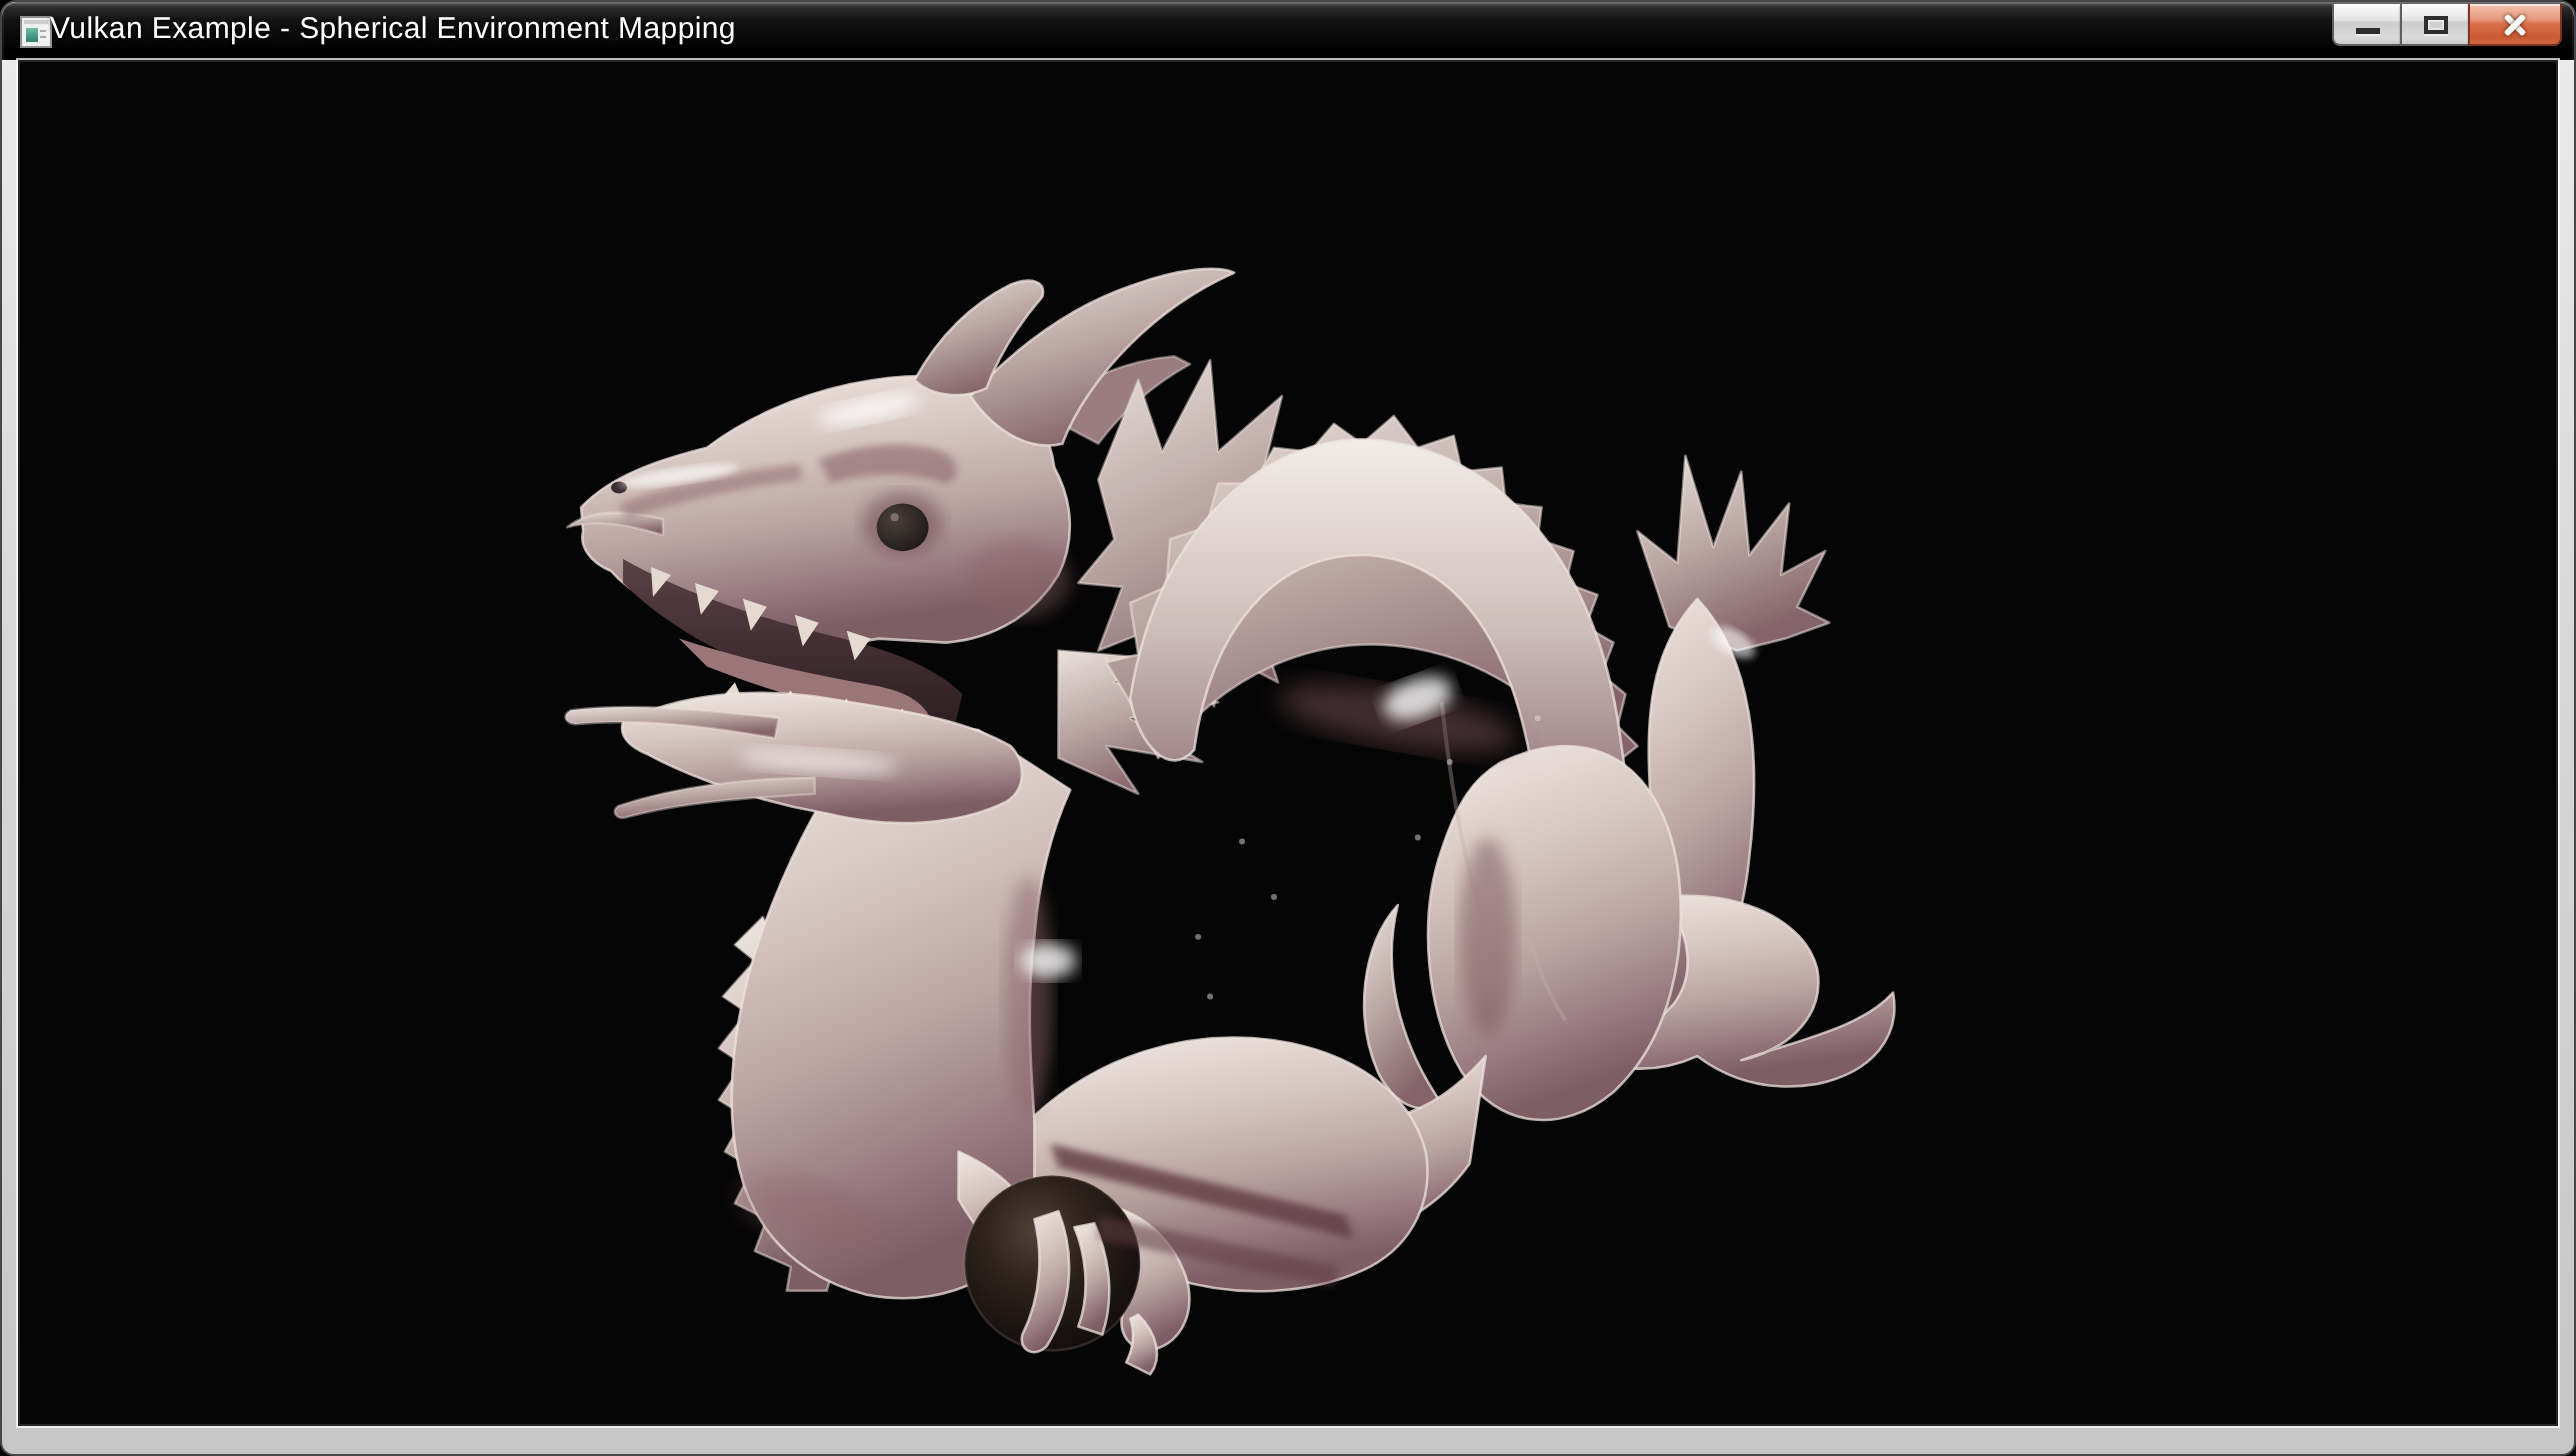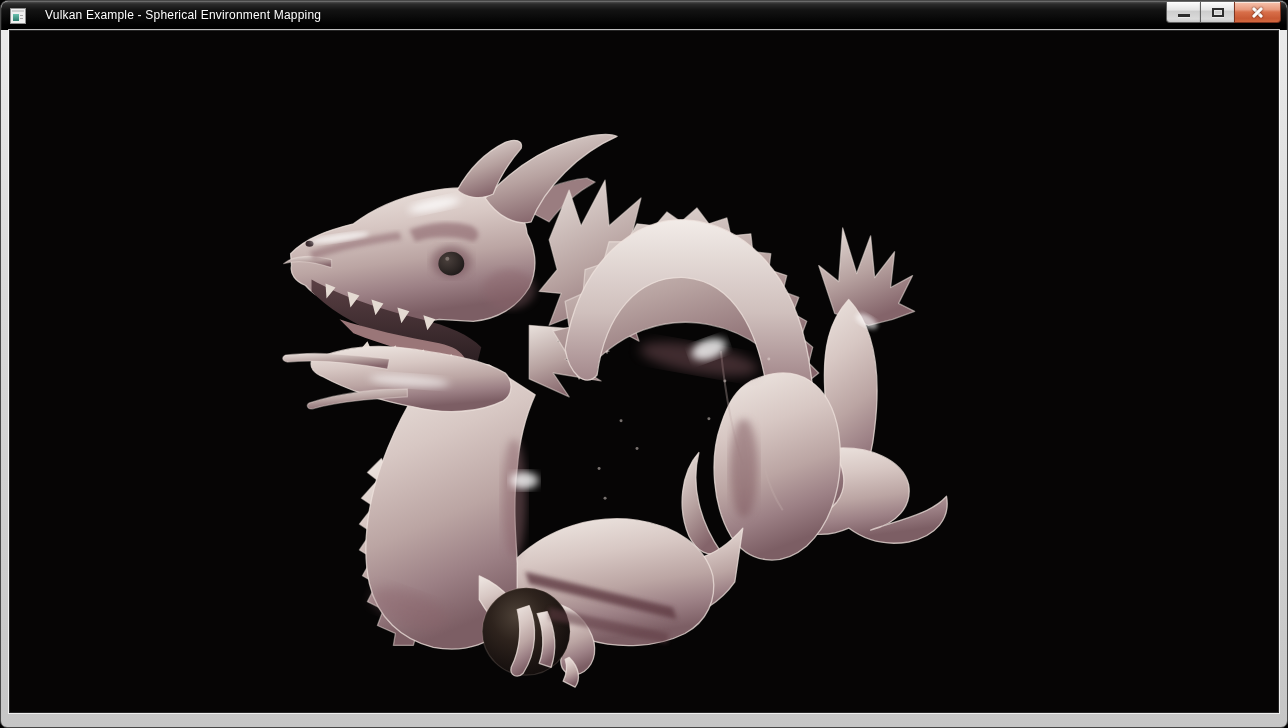--- a/index.html
+++ b/index.html
@@ -14,22 +14,22 @@
     background:linear-gradient(180deg,#5a5a5a 0px,#2b2b2b 3px,#131313 9px,#010101 24px,#000 29px);
     border-radius:7px 7px 0 0;
     box-shadow:inset 0 1px 0 rgba(255,255,255,.14), inset 1px 0 0 rgba(255,255,255,.07), inset -1px 0 0 rgba(255,255,255,.07);
   }
   .app-icon{position:absolute;left:9px;top:7px;width:16px;height:16px;background:#f0f0f0;border:1px solid #8f8f8f;box-sizing:border-box;box-shadow:0 1px 2px rgba(0,0,0,.6);}
   .app-icon .bar{position:absolute;left:1px;right:1px;top:1px;height:2px;background:#cfcfcf;}
   .app-icon .teal{position:absolute;left:2px;top:5px;width:6px;height:7px;background:linear-gradient(180deg,#6cc0ae,#2e7d6e);}
   .app-icon .l1,.app-icon .l2{position:absolute;left:9px;right:2px;height:1px;background:#a8a8a8;}
   .app-icon .l1{top:6px}.app-icon .l2{top:9px}
   .title-text{
-    position:absolute;left:44px;top:0;height:30px;line-height:28px;
-    color:#ffffff;font-size:12px;letter-spacing:.2px;
+    position:absolute;left:24px;top:0;height:30px;line-height:28px;
+    color:#ffffff;font-size:15px;letter-spacing:.2px;
     text-shadow:0 1px 2px rgba(0,0,0,.9);white-space:nowrap;
   }
   .caption-buttons{position:absolute;top:1px;right:6px;display:flex;height:21px;}
   .cbtn{
     box-sizing:border-box;height:21px;border:1px solid #5f5f5f;border-top:none;margin-left:-1px;
     display:flex;align-items:center;justify-content:center;
     background:linear-gradient(180deg,#fdfdfd 0%,#e4e4e4 40%,#cdcdcd 46%,#dadada 85%,#c9c9c9 100%);
     box-shadow:inset 0 1px 0 rgba(255,255,255,.95), 0 1px 1px rgba(0,0,0,.35);
   }
   .cbtn.min{width:35px;border-bottom-left-radius:4px;margin-left:0;}

